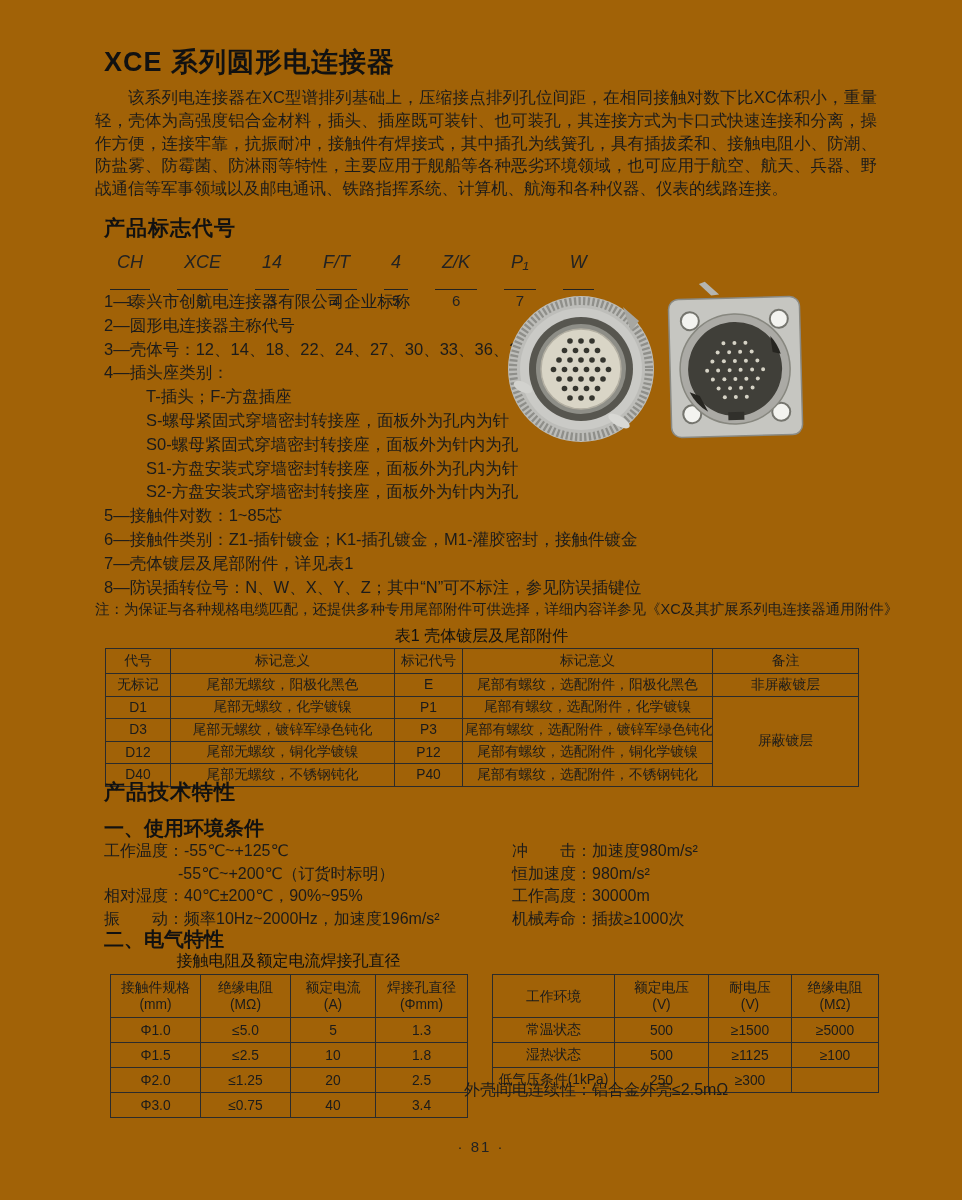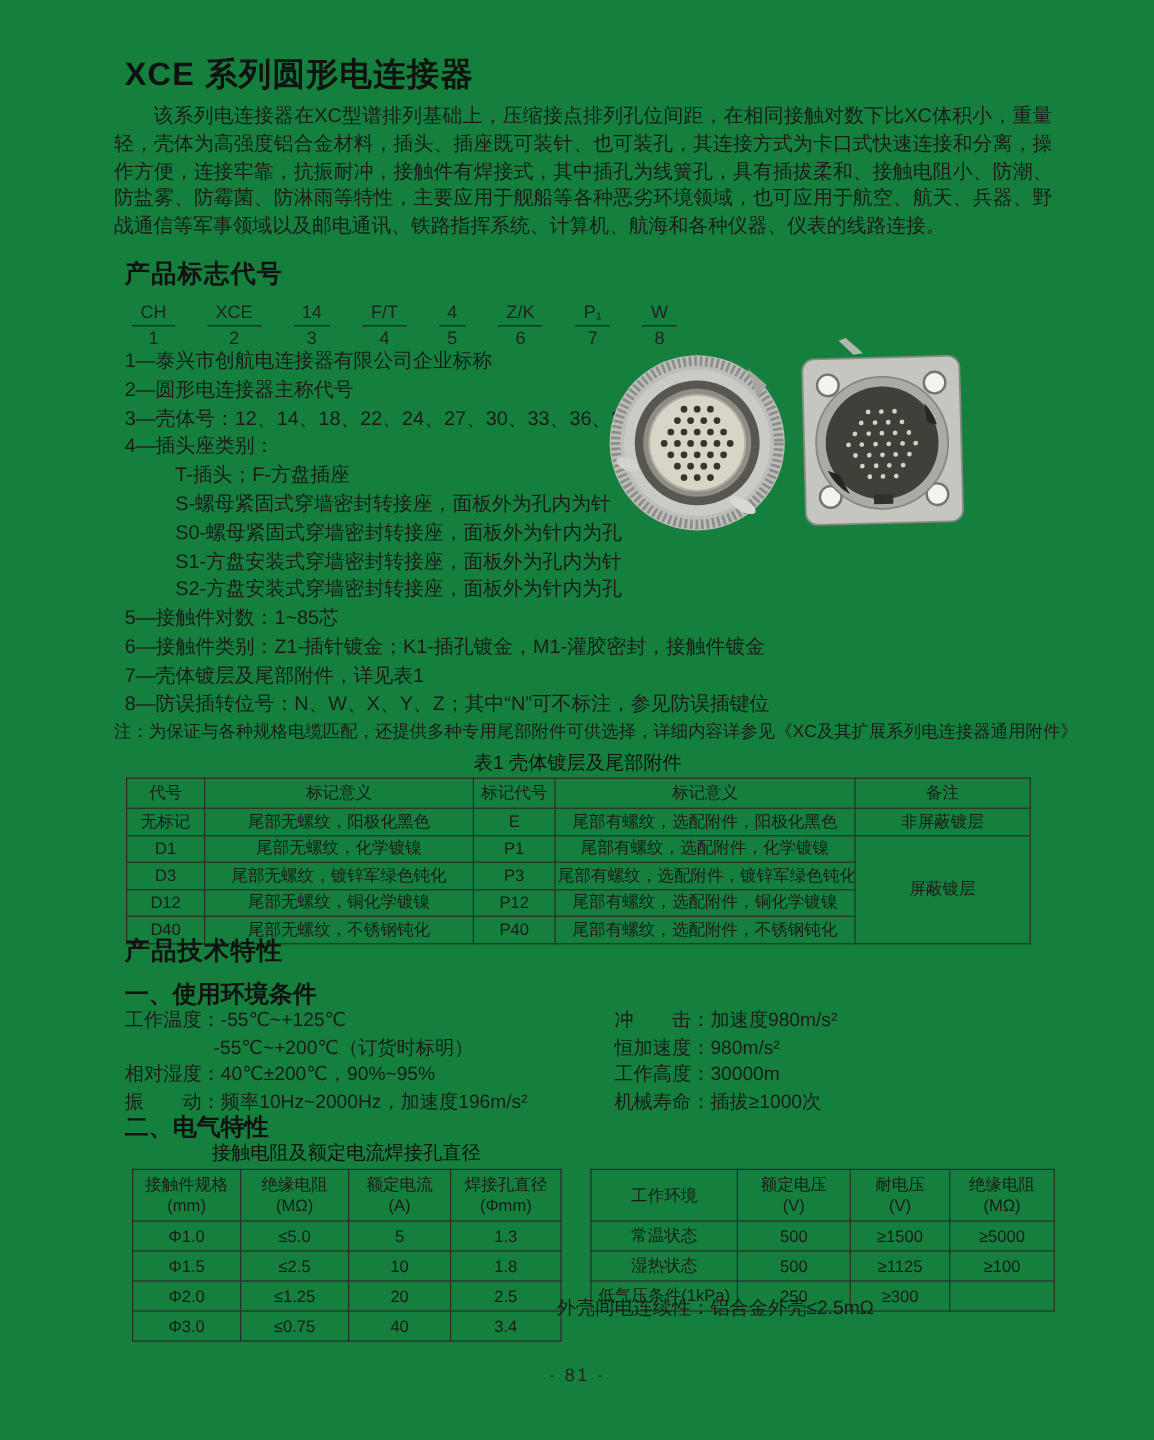--- a/index.html
+++ b/index.html
@@ -1,29 +1,29 @@
 <!DOCTYPE html>
 <html><head>
 <meta charset="utf-8">
 <style>
   html,body{margin:0;padding:0;background:#e8e8e6;}
   .page{
     position:relative;width:962px;height:1200px;margin:0 auto;
-    background:#15803d;color:#1c1c1c;
+    background:#a16207;color:#1c1c1c;
     font-family:"Liberation Sans","DejaVu Sans",sans-serif;
     overflow:hidden;
   }
   .abs{position:absolute;}
   .doc-title{font-size:27px;font-weight:bold;letter-spacing:1px;color:#111;}
   .intro{width:782px;font-size:16.5px;line-height:22.8px;text-align:justify;text-indent:2em;color:#1b1b1b;}
   .sec-h1{font-size:21px;font-weight:bold;color:#111;letter-spacing:1px;}
   .sec-h2{font-size:20px;font-weight:bold;color:#111;}
   .code-row{display:flex;align-items:flex-start;}
   .code-part{display:flex;flex-direction:column;align-items:center;margin-right:27px;}
-  .code-top{font-size:15px;padding:0 7px 2px;border-bottom:1.6px solid #222;color:#222;}
+  .code-top{font-size:18px;padding:0 7px 16px;border-bottom:1.6px solid #222;color:#222;font-style:italic;}
   .code-bot{font-size:15px;padding-top:2px;color:#222;}
   .mark-list{font-size:16.5px;line-height:23.8px;color:#1b1b1b;}
   .mark-list .ln{white-space:nowrap;}
   .mark-list .ind{padding-left:42px;}
   .note-line{font-size:14.5px;color:#1b1b1b;white-space:nowrap;}
   .tbl-title{font-size:16px;color:#111;text-align:center;font-weight:bold;}
   table.doc{border-collapse:collapse;table-layout:fixed;}
   table.doc th,table.doc td{
     border:1.4px solid #2b2b2b;text-align:center;vertical-align:middle;
     font-weight:normal;color:#1b1b1b;padding:0 2px;overflow:hidden;white-space:nowrap;

